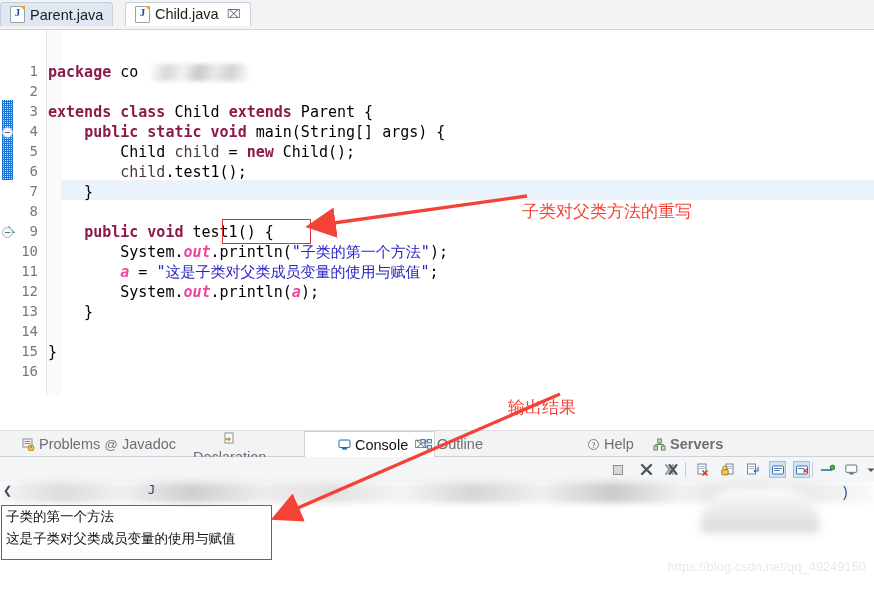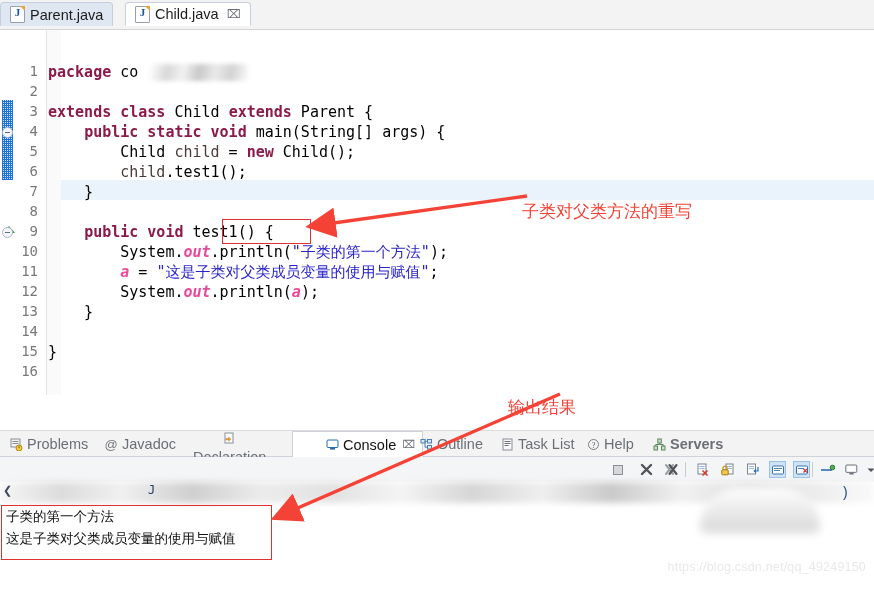--- a/index.html
+++ b/index.html
@@ -209,21 +209,21 @@
     <div class="codeline" style="top:232px">        <span class="fld">a</span> = <span class="str">"这是子类对父类成员变量的使用与赋值"</span>;</div>
     <div class="codeline" style="top:252px">        System.<span class="fld">out</span>.println(<span class="fld">a</span>);</div>
     <div class="codeline" style="top:272px">    }</div>
     <div class="codeline" style="top:312px">}</div>
 
     <div class="redbox" style="left:222px;top:189px;width:89px;height:25px;"></div>
 
   </div>
 
   <div class="viewbar">
-    <div class="vtab" style="left:2px;">
+    <div class="vtab" style="left:14px;">
       <span class="vicon">
         <svg width="13" height="13" viewBox="0 0 13 13">
             <rect x="1" y="1" width="9" height="8" fill="#f2f2f2" stroke="#8a8f96"></rect>
             <rect x="2.5" y="3" width="6" height="1" fill="#8a8f96"></rect>
             <rect x="2.5" y="5" width="6" height="1" fill="#8a8f96"></rect>
             <circle cx="9" cy="10" r="3" fill="#f2c94c" stroke="#b58b11"></circle>
             <rect x="8.6" y="8.2" width="0.9" height="2" fill="#6b4f00"></rect>
           </svg>
       </span>
       <span>Problems</span>
@@ -234,52 +234,41 @@
     </div>
     <div class="vtab" style="left:186px;flex-direction:column;">
       <span class="vicon">
         <svg width="13" height="13" viewBox="0 0 13 13">
             <rect x="2" y="1" width="8" height="10" fill="#fcfcfc" stroke="#8a8f96"></rect>
             <path d="M3 9 L7 9 L7 7 L10 10 L7 13 L7 11 L3 11 Z" fill="#e8a33d" stroke="#a56f11" stroke-width="0.5" transform="scale(0.72) translate(1,0)"></path>
           </svg>
       </span>
       <span>Declaration</span>
     </div>
-    <div class="vtab on" style="left:292px;padding-left:32px;">
+    <div class="vtab on" style="left:304px;padding-left:32px;">
       <span class="vicon">
         <svg width="13" height="13" viewBox="0 0 13 13">
             <rect x="1" y="2" width="11" height="7.5" rx="1" fill="#eaf2fb" stroke="#2a6fb5"></rect>
             <rect x="2" y="3" width="9" height="5.5" fill="#ffffff"></rect>
             <rect x="4" y="10" width="5" height="1.6" fill="#2a6fb5"></rect>
           </svg>
       </span>
       <span>Console</span>
       <span class="vclose">⌧</span>
     </div>
     <div class="vtab" style="left:412px;">
       <span class="vicon">
         <svg width="13" height="13" viewBox="0 0 13 13">
             <rect x="1" y="1.5" width="4" height="3.5" fill="#dbe8f7" stroke="#4a7fb8"></rect>
             <rect x="7.5" y="1.5" width="4" height="3.5" fill="#dbe8f7" stroke="#4a7fb8"></rect>
             <rect x="7.5" y="7.5" width="4" height="3.5" fill="#dbe8f7" stroke="#4a7fb8"></rect>
             <path d="M5 3.2 H7.5 M5 3.2 V9.2 H7.5" stroke="#4a7fb8" fill="none"></path>
           </svg>
       </span>
       <span>Outline</span>
-    </div>
-    <div class="vtab" style="left:493px;">
-      <span class="vicon">
-        <svg width="13" height="13" viewBox="0 0 13 13">
-            <rect x="2" y="1" width="9" height="11" fill="#f7f7f7" stroke="#8a8f96"></rect>
-            <rect x="3.5" y="3" width="6" height="1" fill="#6f7379"></rect>
-            <rect x="3.5" y="5" width="6" height="1" fill="#6f7379"></rect>
-            <rect x="3.5" y="7" width="4" height="1" fill="#6f7379"></rect>
-          </svg>
-      </span>
-      <span>Task List</span>
     </div>
     <div class="vtab" style="left:579px;">
       <span class="vicon">
         <svg width="13" height="13" viewBox="0 0 13 13">
             <circle cx="6.5" cy="6.5" r="5" fill="#f3f3f3" stroke="#7a7f86"></circle>
             <text x="6.5" y="9.6" font-size="8" text-anchor="middle" fill="#4a4f56" font-family="serif">?</text>
           </svg>
       </span>
       <span>Help</span>
     </div>

